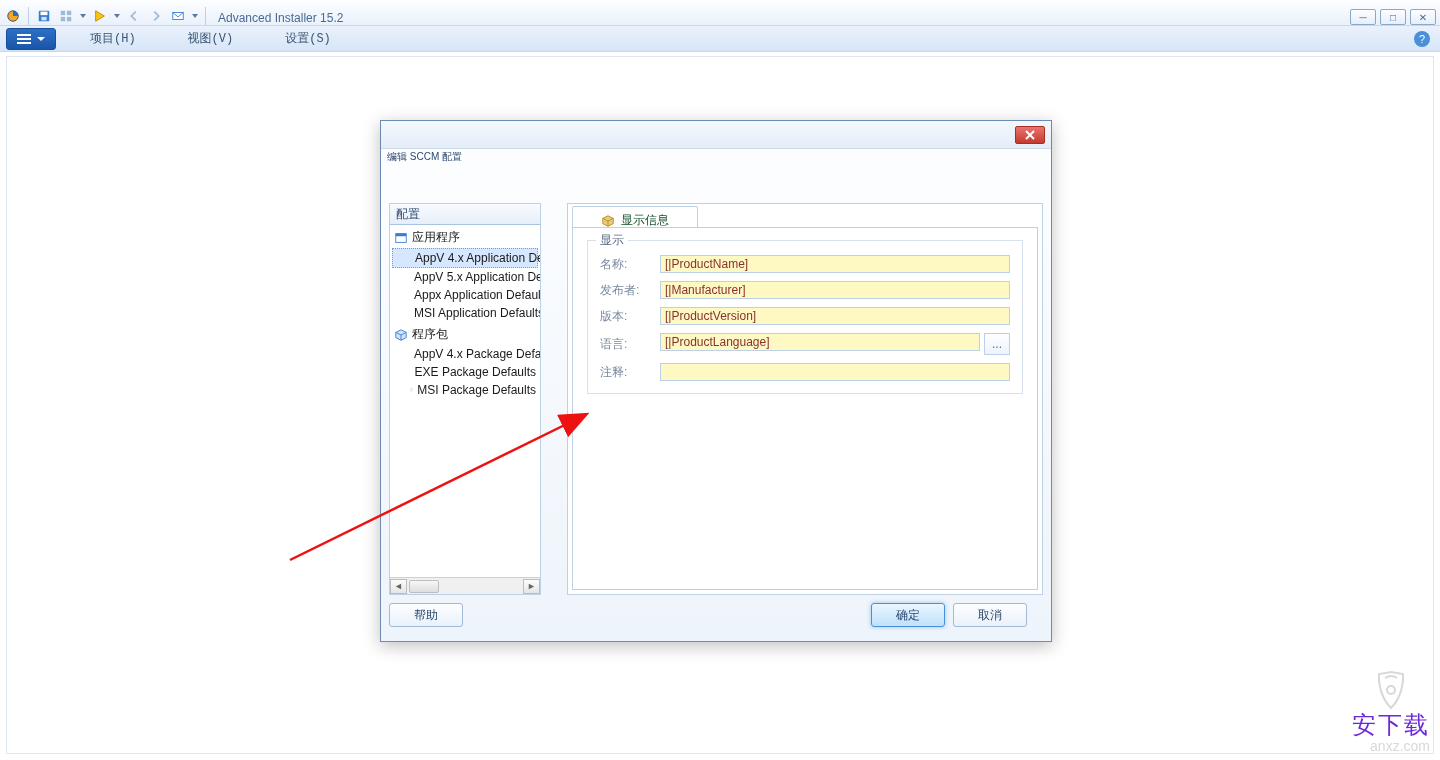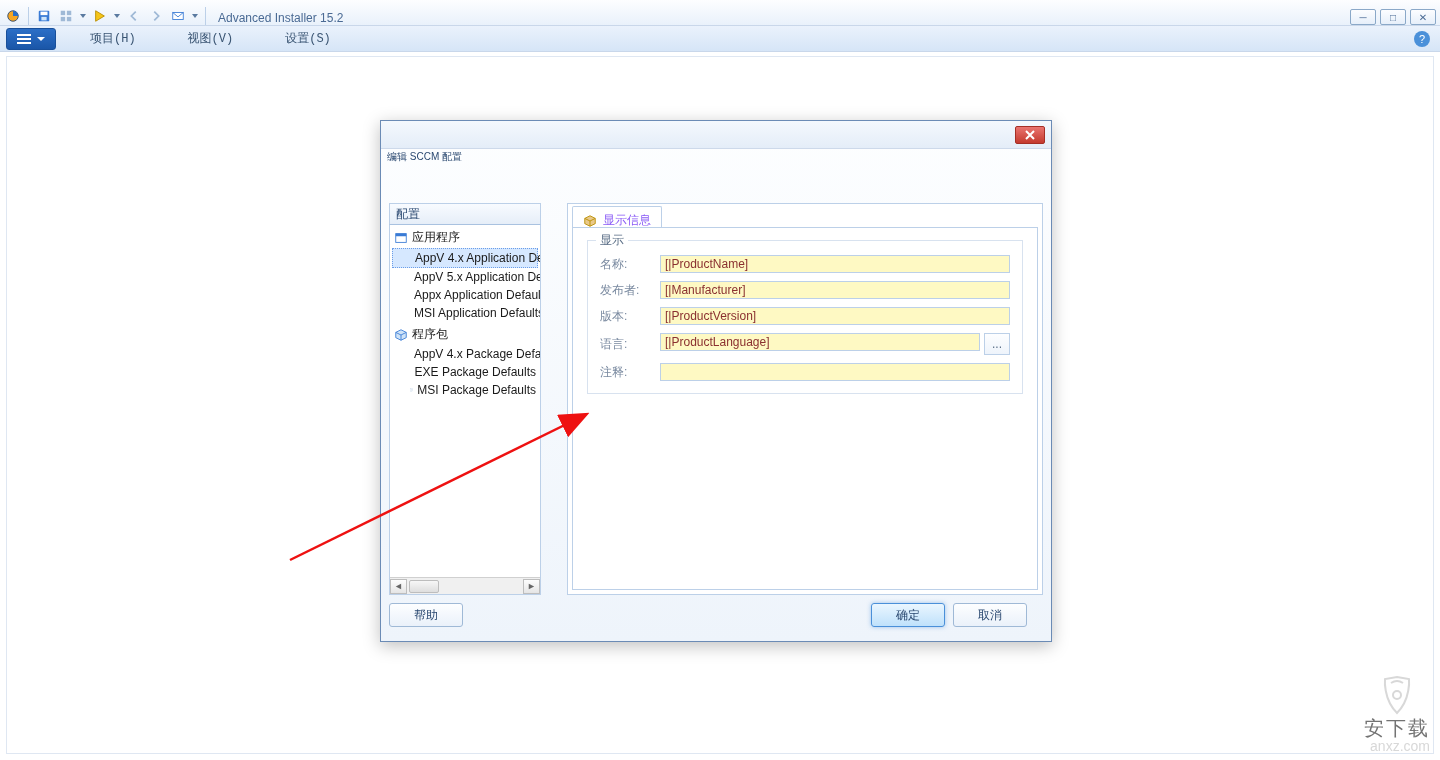--- a/index.html
+++ b/index.html
@@ -34,42 +34,42 @@
 .leftpane .tree { flex: 1; border: 1px solid #bcd0e8; border-top: none; background: #fff; overflow: hidden; position: relative; }
 .tree .section { padding: 4px 4px 2px 4px; display: flex; align-items: center; gap: 4px; color: #1a1a1a; }
 .tree .item { padding: 2px 4px 2px 20px; display: flex; align-items: center; gap: 4px; color: #1a1a1a; cursor: pointer; white-space: nowrap; }
 .tree .item.selected { background: #d6e8ff; border: 1px dotted #6b9de8; margin: 0 2px; padding-left: 18px; }
 .tree .hscroll { position: absolute; left: 0; right: 0; bottom: 0; height: 17px; background: #f0f0f0; border-top: 1px solid #d0d0d0; display: flex; align-items: center; }
 .tree .hscroll .arrow { width: 17px; height: 15px; background: linear-gradient(#fdfdfd,#e5e5e5); border: 1px solid #bdbdbd; display:flex; align-items:center; justify-content:center; font-size:9px; color:#666; cursor:pointer; }
 .tree .hscroll .thumb { width: 30px; height: 13px; margin-left: 2px; background: linear-gradient(#f7f7f7,#dedede); border: 1px solid #bdbdbd; border-radius: 2px; cursor:pointer; }
 
 .rightpane { flex: 1; border: 1px solid #bcd0e8; background: #fff; position: relative; }
 .tabstrip { position: absolute; left: 4px; top: 2px; display: flex; }
-.tab { height: 29px; border: 1px solid #bcd0e8; border-bottom: 1px solid #fff; background: #fff; padding: 0 10px; display: flex; align-items: center; gap: 6px; color: #8b5cf6; border-radius: 2px 2px 0 0; cursor:pointer; }
+.tab { height: 29px; border: 1px solid #bcd0e8; border-bottom: 1px solid #fff; background: #fff; padding: 0 28px; display: flex; align-items: center; gap: 6px; color: #14532d; border-radius: 2px 2px 0 0; cursor:pointer; }
 .tabcontent { position: absolute; left: 4px; right: 4px; top: 23px; bottom: 4px; border: 1px solid #bcd0e8; background: #fff; padding: 12px 14px; }
 .group { border: 1px solid #d8e2ef; padding: 14px 12px 12px 12px; position: relative; }
 .group .legend { position: absolute; top: -9px; left: 8px; background: #fff; padding: 0 4px; color: #5a6e86; }
 .row { display: flex; align-items: center; margin-bottom: 8px; }
 .row .lbl { width: 60px; color: #7a8aa0; }
 .row .inpwrap { flex: 1; display: flex; gap: 4px; }
 .row input { flex: 1; height: 18px; border: 1px solid #bcd0e8; padding: 0 4px; color: #8a3030; background: #fef9c3; }
 .row input::placeholder { color: #8a3030; }
 .row .browse { width: 26px; height: 22px; border: 1px solid #bcd0e8; background: linear-gradient(#fdfeff,#eef4fb); display: flex; align-items: center; justify-content: center; cursor: pointer; color: #5a6e86; }
 
 .dlgfooter { position: absolute; left: 8px; right: 24px; bottom: 10px; height: 28px; display: flex; }
 .btn { height: 24px; min-width: 74px; border: 1px solid #9fb9d6; border-radius: 3px; background: linear-gradient(#fdfeff,#eaf1fa); display: flex; align-items: center; justify-content: center; color: #2a4870; cursor: pointer; padding: 0 14px; }
 .btn.primary { background: linear-gradient(#eaf6ff,#bfe1fb); border-color: #4a90d9; box-shadow: 0 0 4px rgba(74,144,217,0.5); }
 .dlgfooter .spacer { flex: 1; }
 .dlgfooter .btn + .btn { margin-left: 8px; }
 
 .arrow-annot { position: absolute; pointer-events: none; }
 
 .watermark { position: absolute; right: 10px; bottom: 6px; color: #d0d0d0; text-align: right; line-height: 1.1; pointer-events:none; }
 .watermark .shield { width: 36px; height: 40px; margin: 0 auto 2px auto; position: relative; }
-.watermark .cn { font-size: 20px; color: #737373; letter-spacing: 2px; }
+.watermark .cn { font-size: 24px; color: #6d28d9; letter-spacing: 2px; }
 .watermark .en { font-size: 14px; color: #d8d8d8; }
 
 svg.i { width: 14px; height: 14px; }
 </style>
 </head>
 <body>
 
 <div class="titlebar">
   <div class="qat">
     <div class="qicon">

